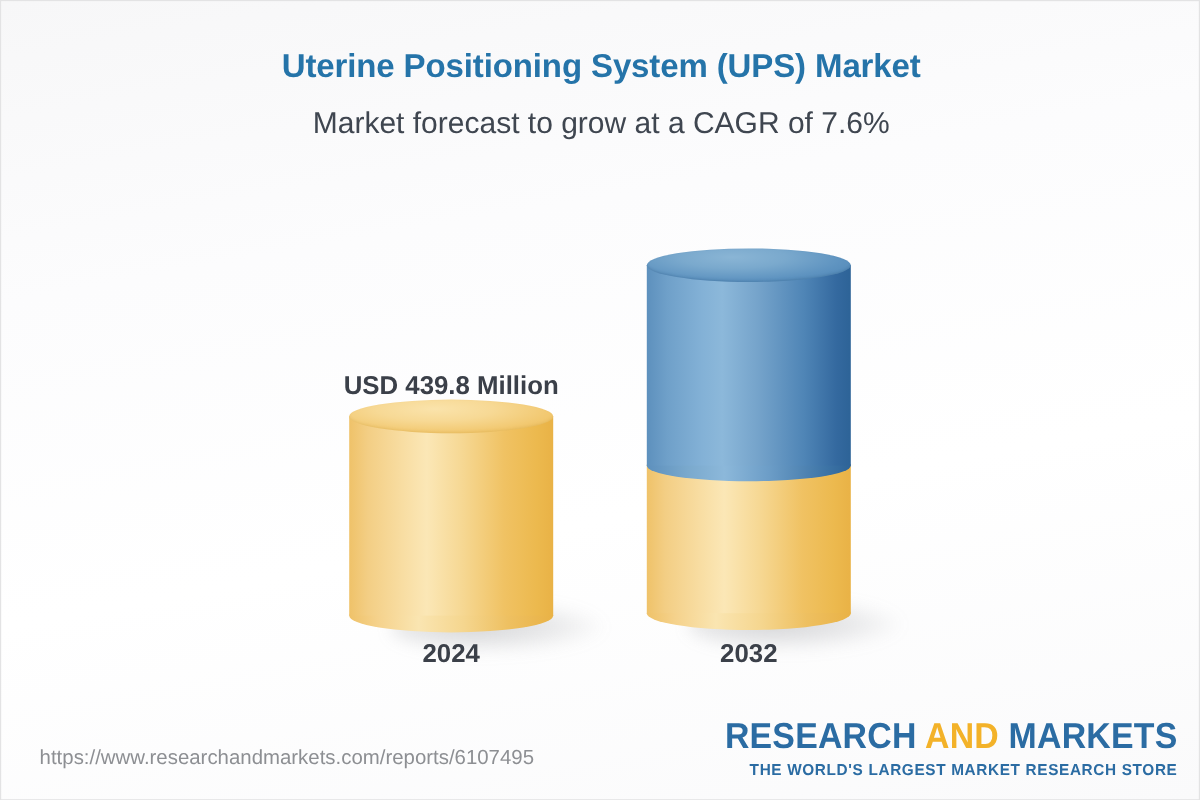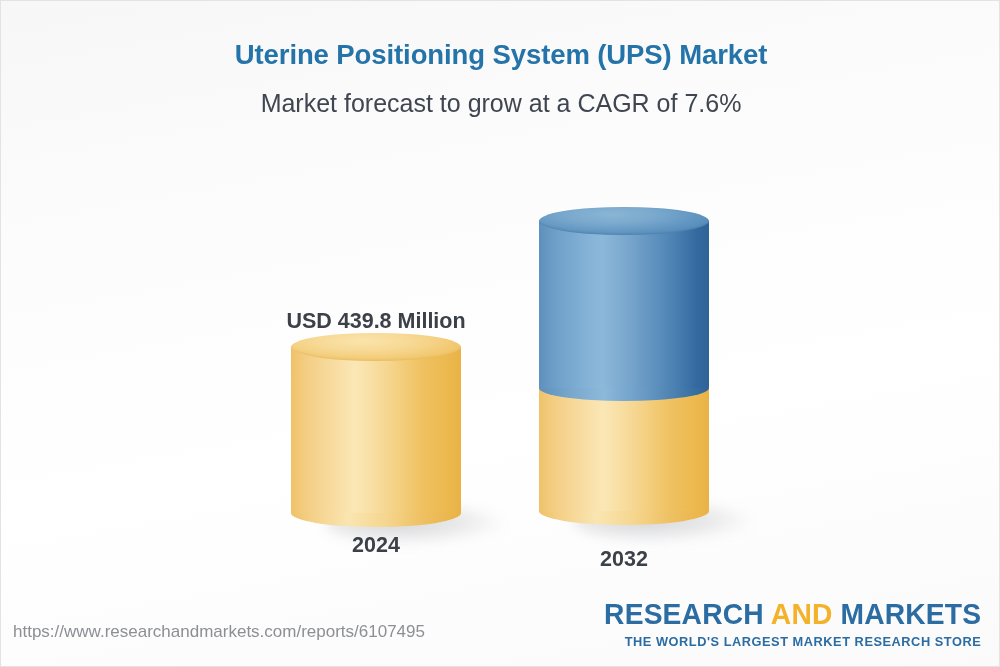--- a/index.html
+++ b/index.html
@@ -141,21 +141,21 @@
       #f5d28c 14%,
       #fae5b1 34%,
       #f5d68f 56%,
       #eec061 78%,
       #e9b246 100%);
   }
 
   
   .source-url {
     position: absolute;
-    left: 12px;
+    left: 32px;
     top: 621px;
     font-size: 17px;
     color: #8d8f93;
     white-space: nowrap;
   }
   .brand {
     position: absolute;
     right: 18px;
     top: 598px;
     text-align: right;
@@ -221,21 +221,21 @@
 
         <div class="cyl-body gold-body" style="left:0px; top:180px; width:170px; height:124px;"></div>
 
         <div class="seg-divider" style="left:0px; top:168px; width:170px; height:26px;"></div>
 
         <div class="cyl-body blue-body" style="left:0px; top:14px; width:170px; height:167px;"></div>
 
         <div class="cyl-top blue-top" style="left:0px; top:0px; width:170px; height:28px;"></div>
       </div>
 
-      <div class="cat-label" style="left:20px; top:376px; width:170px;margin-top:14px;">2032</div>
+      <div class="cat-label" style="left:20px; top:376px; width:170px;">2032</div>
     </div>
 
   </div>
 
   <div class="source-url">https://www.researchandmarkets.com/reports/6107495</div>
 
   <div class="brand">
     <div class="brand-word"><span>RESEARCH </span><span class="brand-and">AND</span><span> MARKETS</span></div>
     <div class="brand-tag">THE WORLD'S LARGEST MARKET RESEARCH STORE</div>
   </div>

